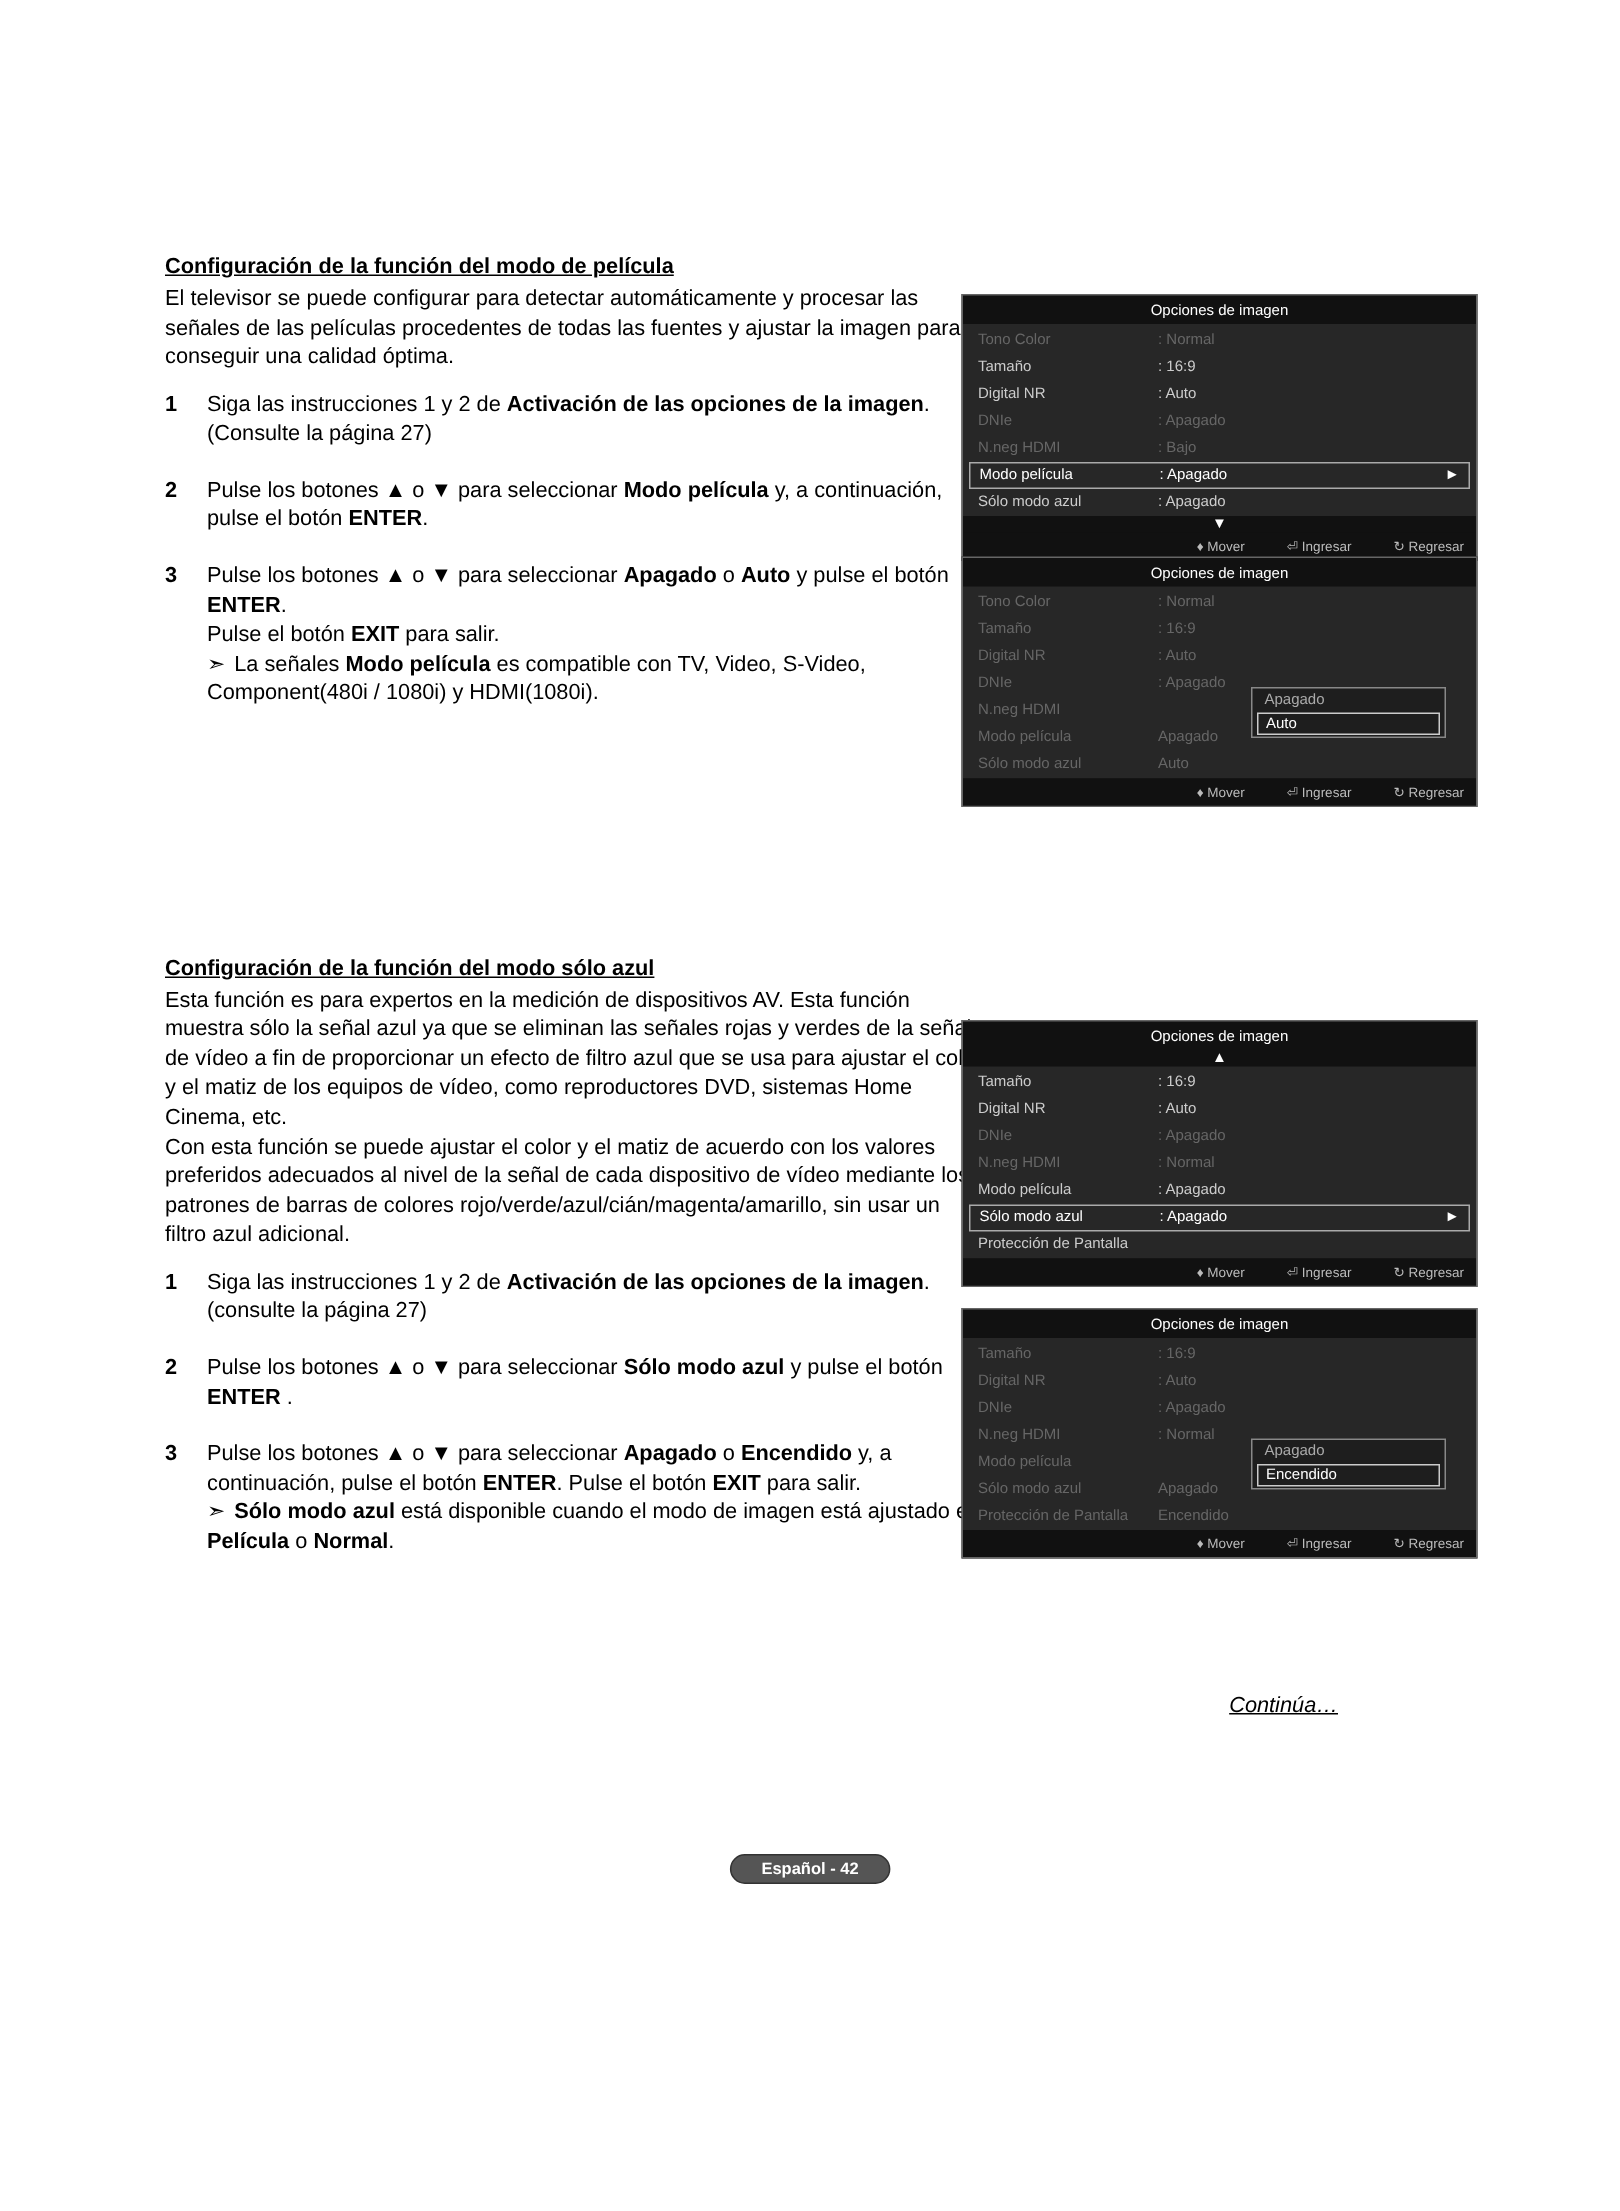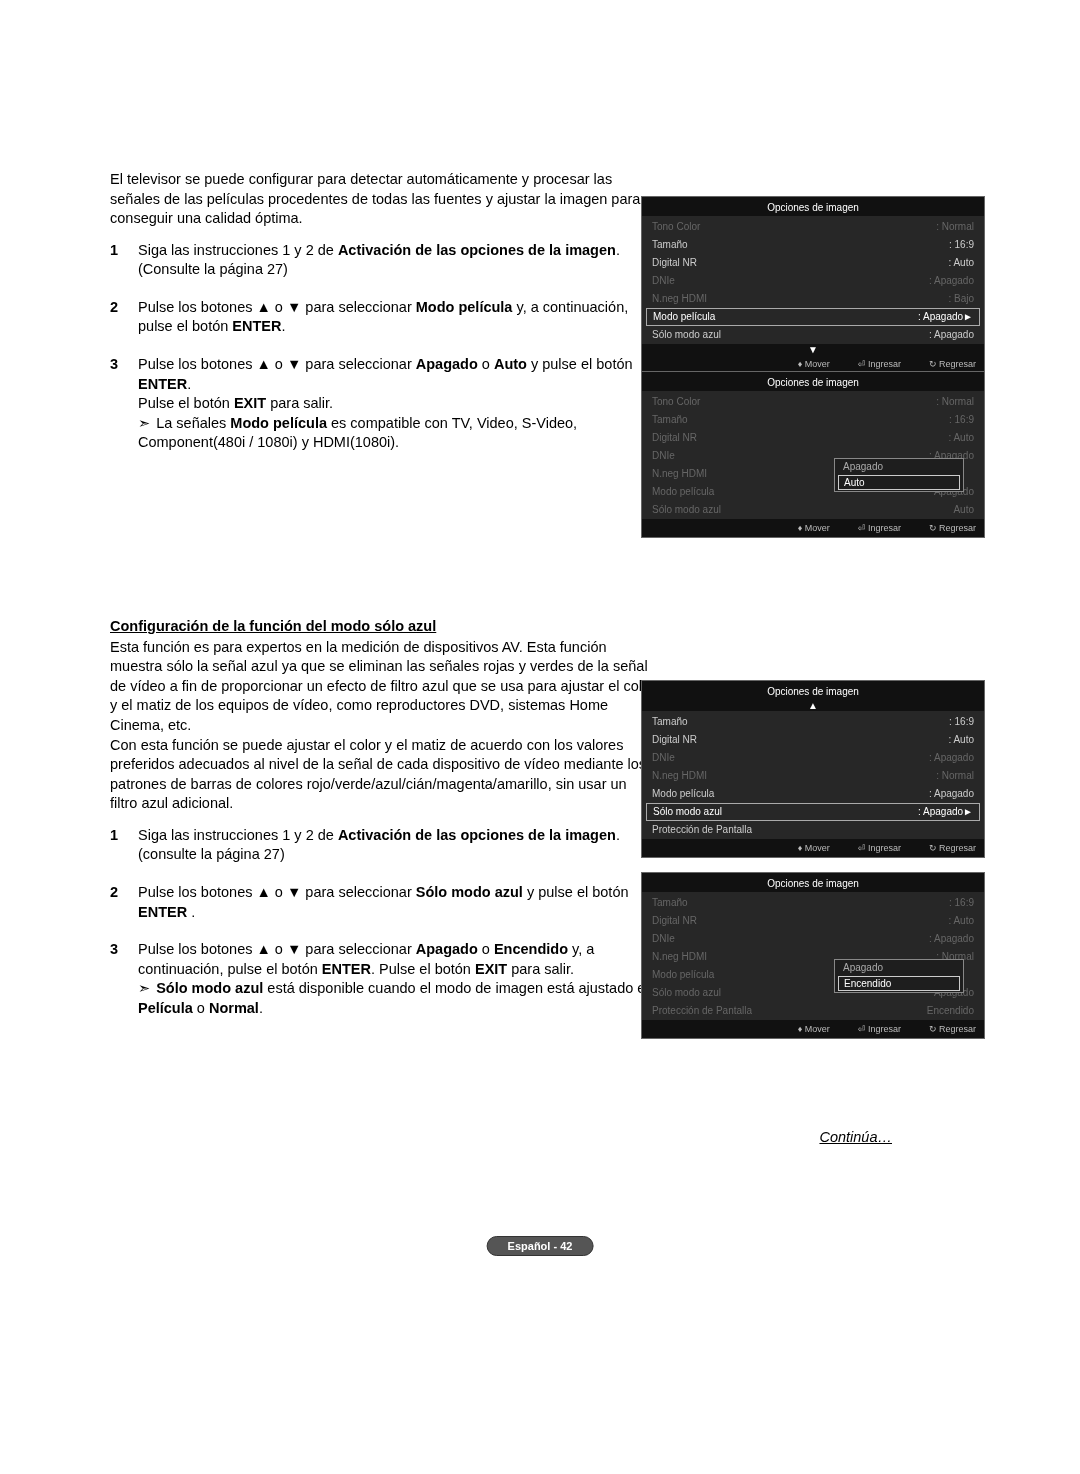--- a/index.html
+++ b/index.html
@@ -87,21 +87,21 @@
     line-height: 14px;
   }
   .osd-row.dim { color: #666; }
   .osd-row.active {
     border: 1px solid #aaa;
     margin: 0 4px;
     padding: 1px 6px;
     color: #fff;
   }
   .osd-label { width: 120px; flex-shrink:0; }
-  .osd-val { flex:1;text-align:right; }
+  .osd-val { flex:1; }
   .osd-arrow-r { color:#fff; }
   .osd-footer {
     background:#111;
     color:#bbb;
     font-size:9px;
     text-align:right;
     padding:4px 8px;
     display:flex;
     justify-content:flex-end;
     gap:28px;
@@ -122,20 +122,21 @@
   .osd4 { top:872px; right:95px; }
   .osd2 .osd-sub { top:86px; }
   .osd4 .osd-sub { top:86px; }
   .bold { font-weight:bold; }
 </style>
 </head>
 <body>
 
 <div class="page">
   <div class="left-col">
+    <div class="section-title">Configuración de la función del modo de película</div>
     <div class="body-text">El televisor se puede configurar para detectar automáticamente y procesar las señales de las películas procedentes de todas las fuentes y ajustar la imagen para conseguir una calidad óptima.</div>
 
     <ul class="step-list">
       <li class="step">
         <div class="step-num">1</div>
         <div class="step-body">
           <span>Siga las instrucciones 1 y 2 de </span><span class="bold">Activación de las opciones de la imagen</span><span>. (Consulte la página 27)</span>
         </div>
       </li>
       <li class="step">

